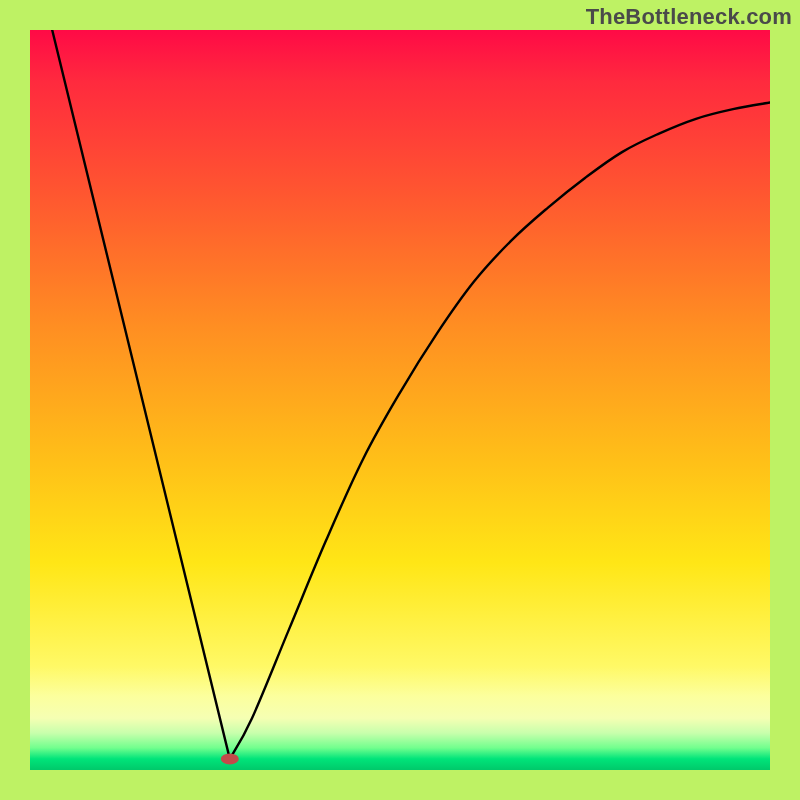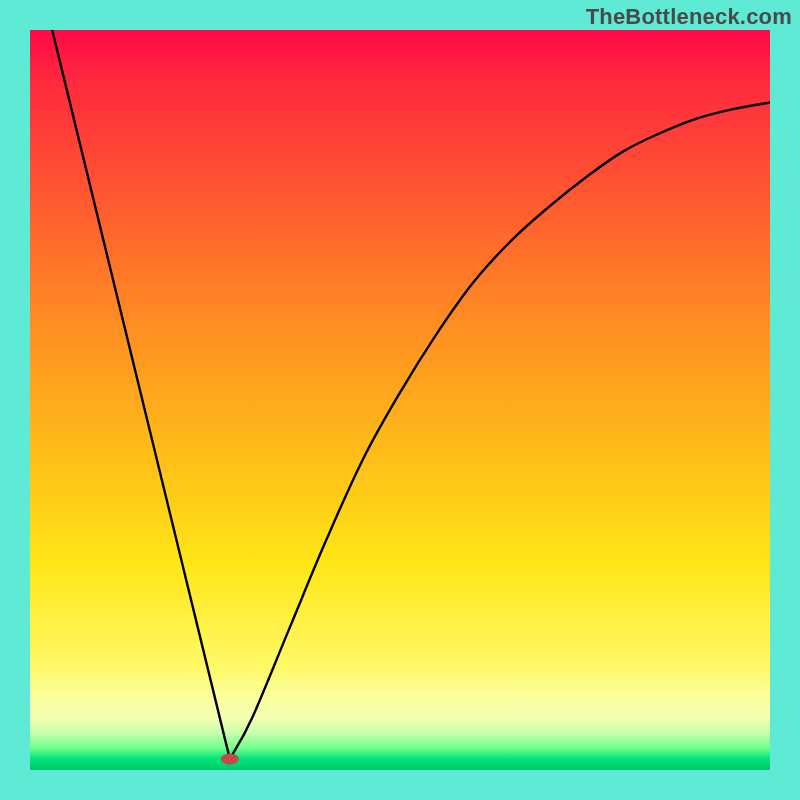--- a/index.html
+++ b/index.html
@@ -8,21 +8,21 @@
     width: 800px;
     height: 800px;
     overflow: hidden;
     background: #000;
     font-family: Arial, Helvetica, sans-serif;
   }
   .frame {
     position: relative;
     width: 800px;
     height: 800px;
-    background: #5eead4;
+    background: #bef264;
   }
   .plot {
     position: absolute;
     left: 30px;
     top: 30px;
     width: 740px;
     height: 740px;
   }
   .gradient {
     position: absolute;

